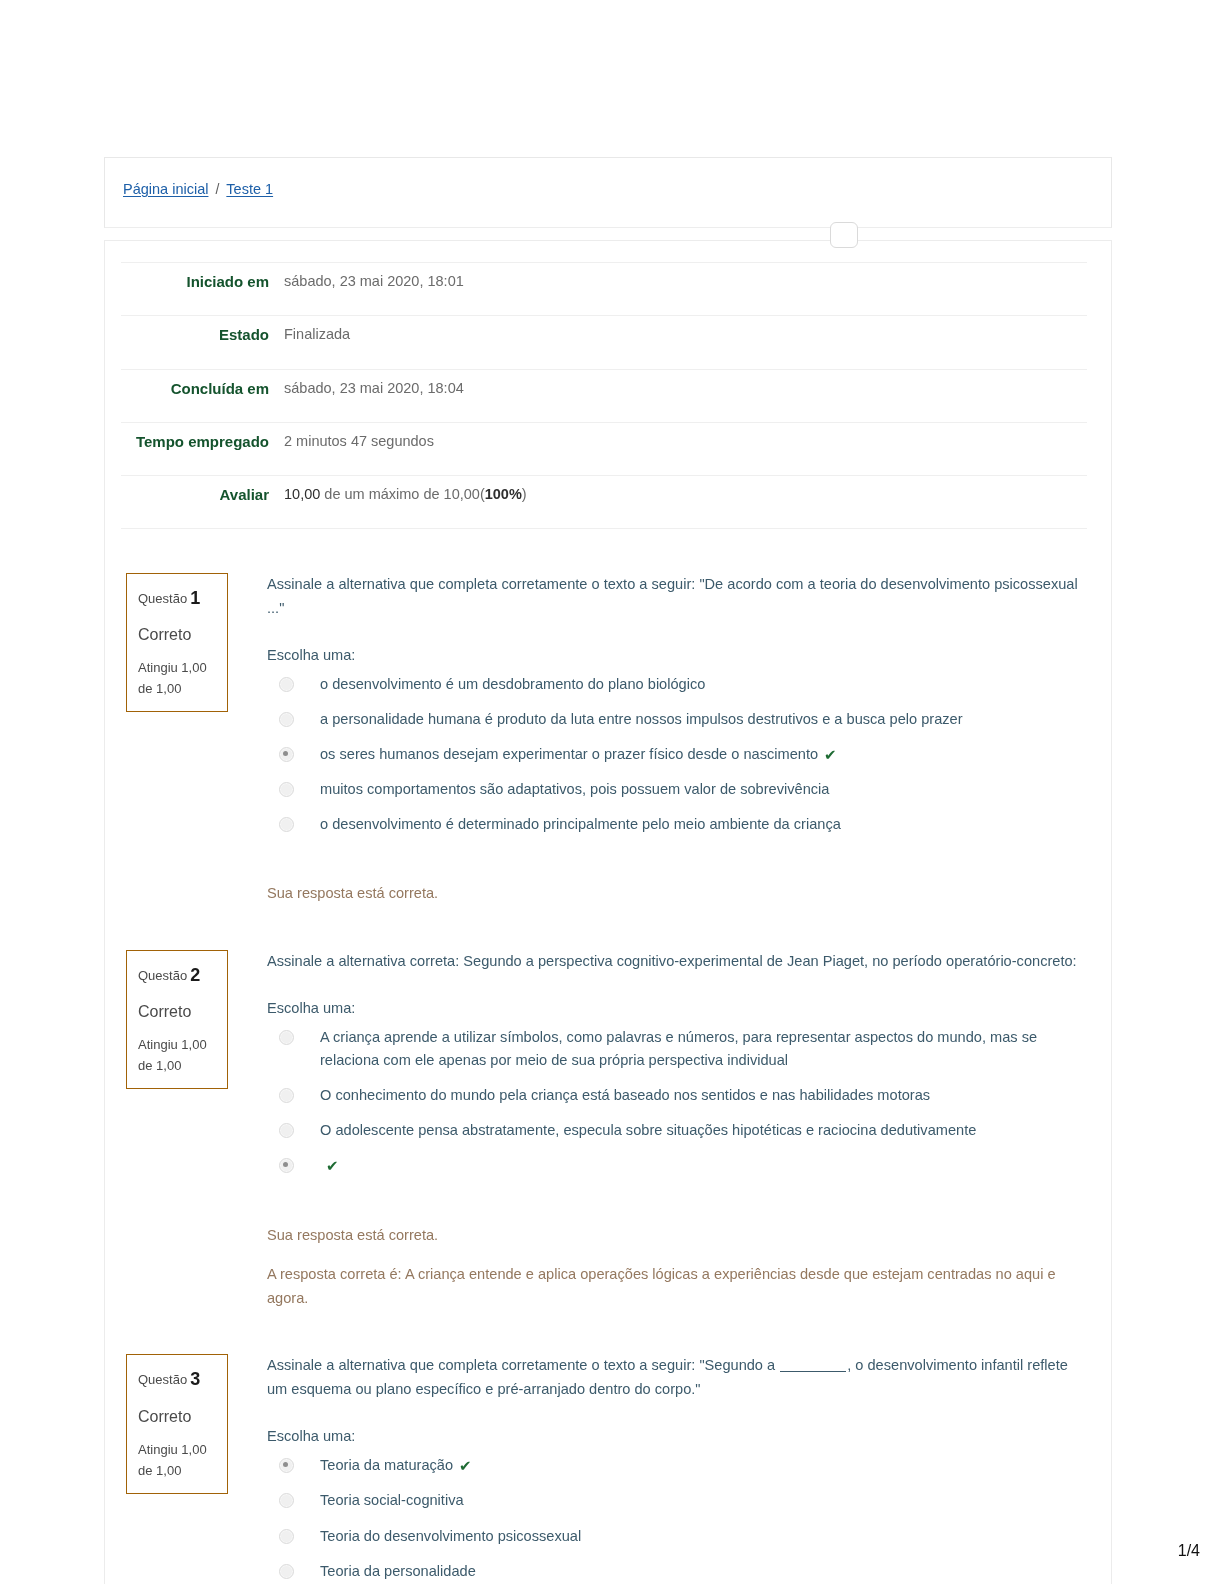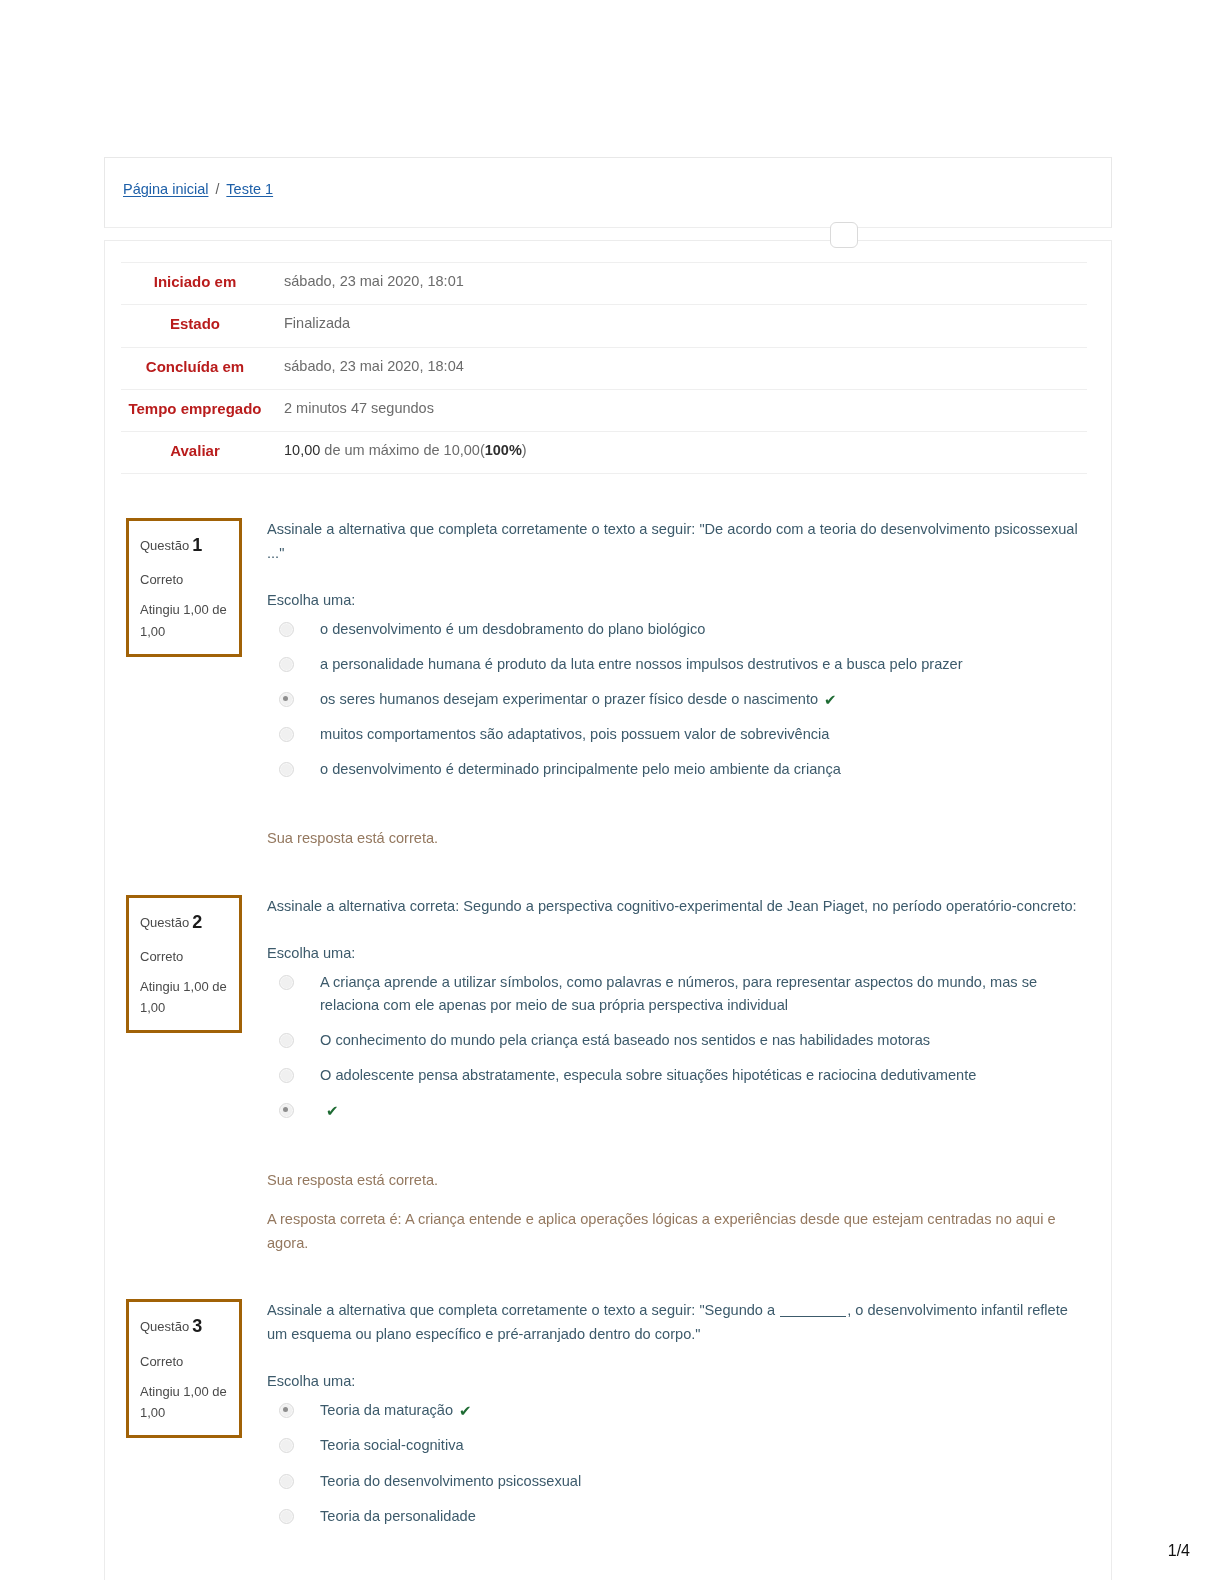--- a/index.html
+++ b/index.html
@@ -95,26 +95,26 @@
     table-layout: fixed;
   }
   .summary tr {
     border-top: 1px solid #efefef;
   }
   .summary tr:last-child {
     border-bottom: 1px solid #efefef;
   }
   .summary th {
     width: 148px;
-    text-align: center;
+    text-align: right;
     vertical-align: top;
     font-weight: bold;
-    color: #b91c1c;
+    color: #14532d;
     font-size: 15px;
-    padding: 7px 10px 11px 0;
+    padding: 7px 10px 22px 0;
     line-height: 1.55;
   }
   .summary td {
     text-align: left;
     vertical-align: top;
     color: #6b6b6b;
     font-size: 14.5px;
     padding: 7px 0 7px 5px;
     line-height: 1.55;
   }
@@ -130,42 +130,42 @@
   
   .question {
     position: relative;
     margin: 0 0 0 0;
     padding: 0;
   }
   .q-info {
     position: absolute;
     left: 21px;
     top: 0;
-    width: 116px;
-    border: 3px solid #a16207;
+    width: 102px;
+    border: 1px solid #a16207;
     box-sizing: border-box;
     padding: 10px 11px 12px 11px;
     background: #fff;
     line-height: 1.62;
   }
   .q-info .q-num {
     color: #4a4a4a;
     font-size: 13px;
     white-space: nowrap;
   }
   .q-info .q-num .big {
     font-size: 18px;
     font-weight: bold;
     color: #1b1b1b;
     margin-left: 3px;
     vertical-align: -1px;
   }
   .q-info .q-state {
     color: #4a4a4a;
-    font-size: 13px;
+    font-size: 16px;
     margin-top: 9px;
   }
   .q-info .q-grade {
     color: #4a4a4a;
     font-size: 13px;
     margin-top: 9px;
   }
 
   .q-body {
     margin-left: 162px;
@@ -243,21 +243,21 @@
   .feedback .fb-line:last-child {
     margin-bottom: 0;
   }
 
   .q-spacer-1 { height: 44px; }
   .q-spacer-2 { height: 44px; }
 
   
   .page-number {
     position: absolute;
-    right: 34px;
+    right: 24px;
     bottom: 24px;
     color: #111;
     font-size: 16px;
     font-family: "Liberation Sans", sans-serif;
   }
 </style>
 </head>
 <body>
 
 <div class="page">

